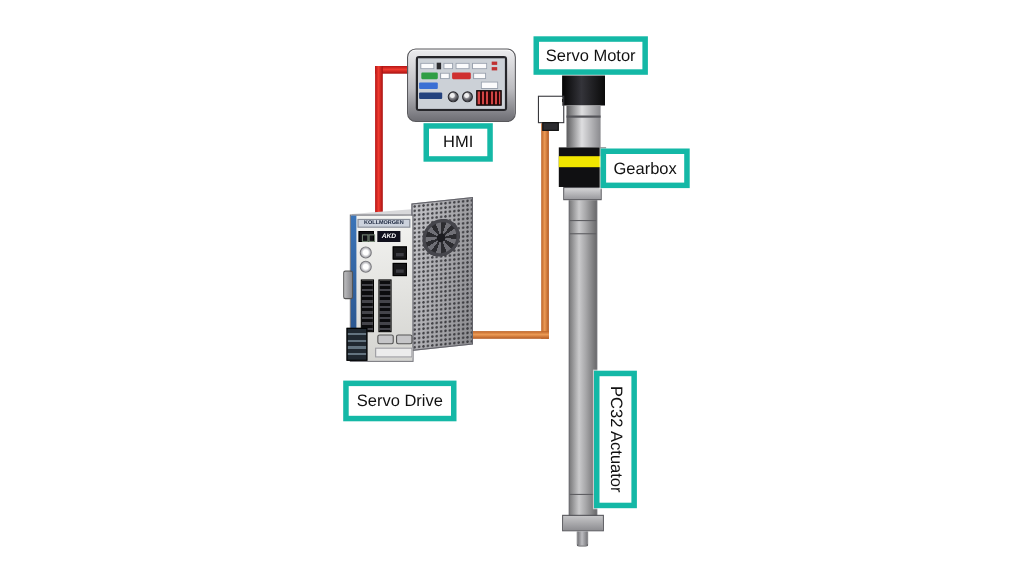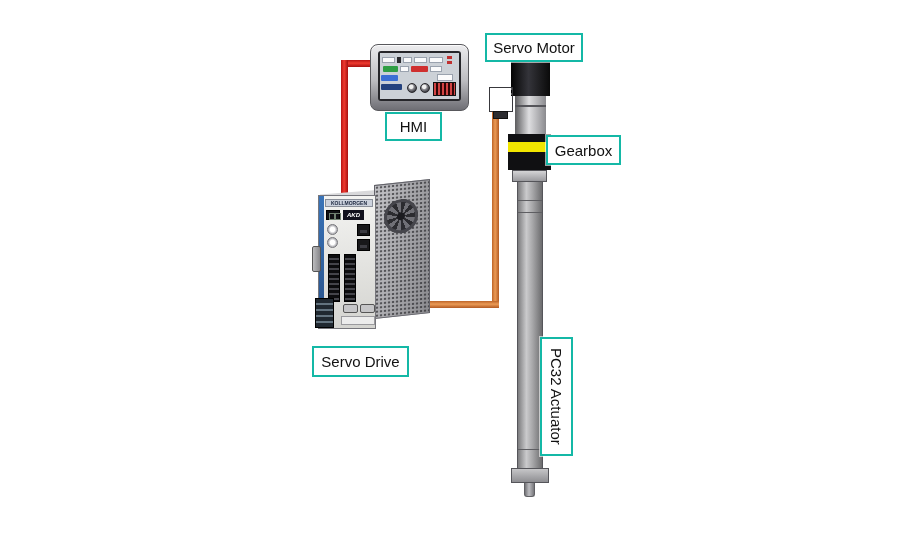--- a/index.html
+++ b/index.html
@@ -8,21 +8,21 @@
     font-family:"Liberation Sans",sans-serif;
   }
   
   .cable{position:absolute;z-index:1;}
   .cable-red-h{background:linear-gradient(to bottom,#b51414,#ef3b30 45%,#a81010);}
   .cable-red-v{background:linear-gradient(to right,#b51414,#ef3b30 45%,#a81010);}
   .cable-org-h{background:linear-gradient(to bottom,#bd6428,#eb9a55 45%,#b35a22);}
   .cable-org-v{background:linear-gradient(to right,#bd6428,#eb9a55 45%,#b35a22);}
   
   .label-box{
-    position:absolute;z-index:6;background:#fff;border:2px solid #14b8a6;
+    position:absolute;z-index:6;background:#fff;border:5px solid #14b8a6;
     color:#111;font-size:15px;display:flex;align-items:center;justify-content:center;
     box-shadow:0 0 0 1px rgba(255,255,255,0.6);
   }
   .label-vertical{writing-mode:vertical-rl;text-orientation:mixed;}
   
   .hmi{
     position:absolute;left:370px;top:44px;width:97px;height:65px;z-index:3;
     border-radius:8px;border:1px solid #58585c;
     background:linear-gradient(to bottom,#ececee,#bcbcc0 55%,#6e6e74);
     box-shadow:inset 0 1px 0 rgba(255,255,255,.8);

